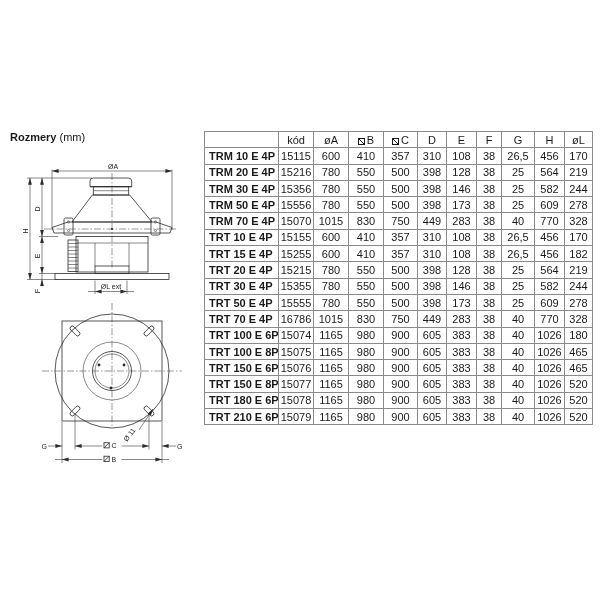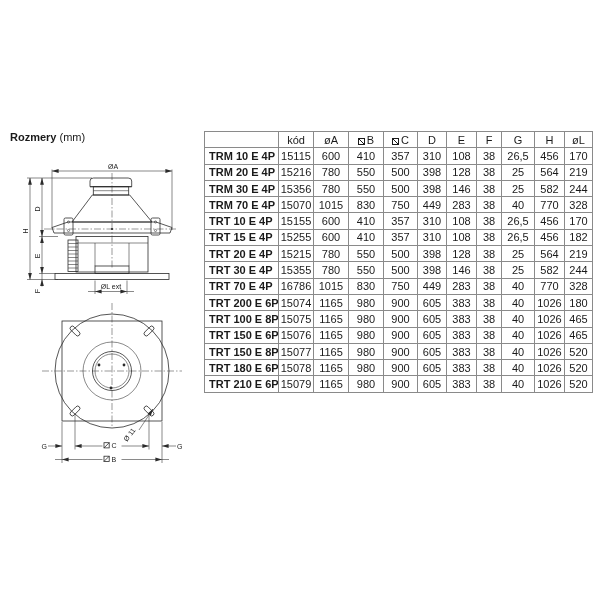--- a/index.html
+++ b/index.html
@@ -237,20 +237,33 @@
           <td>550</td>
           <td>500</td>
           <td>398</td>
           <td>146</td>
           <td>38</td>
           <td>25</td>
           <td>582</td>
           <td>244</td>
         </tr>
         <tr>
+          <td class="model">TRM 50 E 4P</td>
+          <td>15556</td>
+          <td>780</td>
+          <td>550</td>
+          <td>500</td>
+          <td>398</td>
+          <td>173</td>
+          <td>38</td>
+          <td>25</td>
+          <td>609</td>
+          <td>278</td>
+        </tr>
+        <tr>
           <td class="model">TRM 70 E 4P</td>
           <td>15070</td>
           <td>1015</td>
           <td>830</td>
           <td>750</td>
           <td>449</td>
           <td>283</td>
           <td>38</td>
           <td>40</td>
           <td>770</td>
@@ -302,34 +315,47 @@
           <td>550</td>
           <td>500</td>
           <td>398</td>
           <td>146</td>
           <td>38</td>
           <td>25</td>
           <td>582</td>
           <td>244</td>
         </tr>
         <tr>
+          <td class="model">TRT 50 E 4P</td>
+          <td>15555</td>
+          <td>780</td>
+          <td>550</td>
+          <td>500</td>
+          <td>398</td>
+          <td>173</td>
+          <td>38</td>
+          <td>25</td>
+          <td>609</td>
+          <td>278</td>
+        </tr>
+        <tr>
           <td class="model">TRT 70 E 4P</td>
           <td>16786</td>
           <td>1015</td>
           <td>830</td>
           <td>750</td>
           <td>449</td>
           <td>283</td>
           <td>38</td>
           <td>40</td>
           <td>770</td>
           <td>328</td>
         </tr>
         <tr>
-          <td class="model">TRT 200 E 6P</td>
+          <td class="model">TRT 100 E 6P</td>
           <td>15074</td>
           <td>1165</td>
           <td>980</td>
           <td>900</td>
           <td>605</td>
           <td>383</td>
           <td>38</td>
           <td>40</td>
           <td>1026</td>
           <td>180</td>

